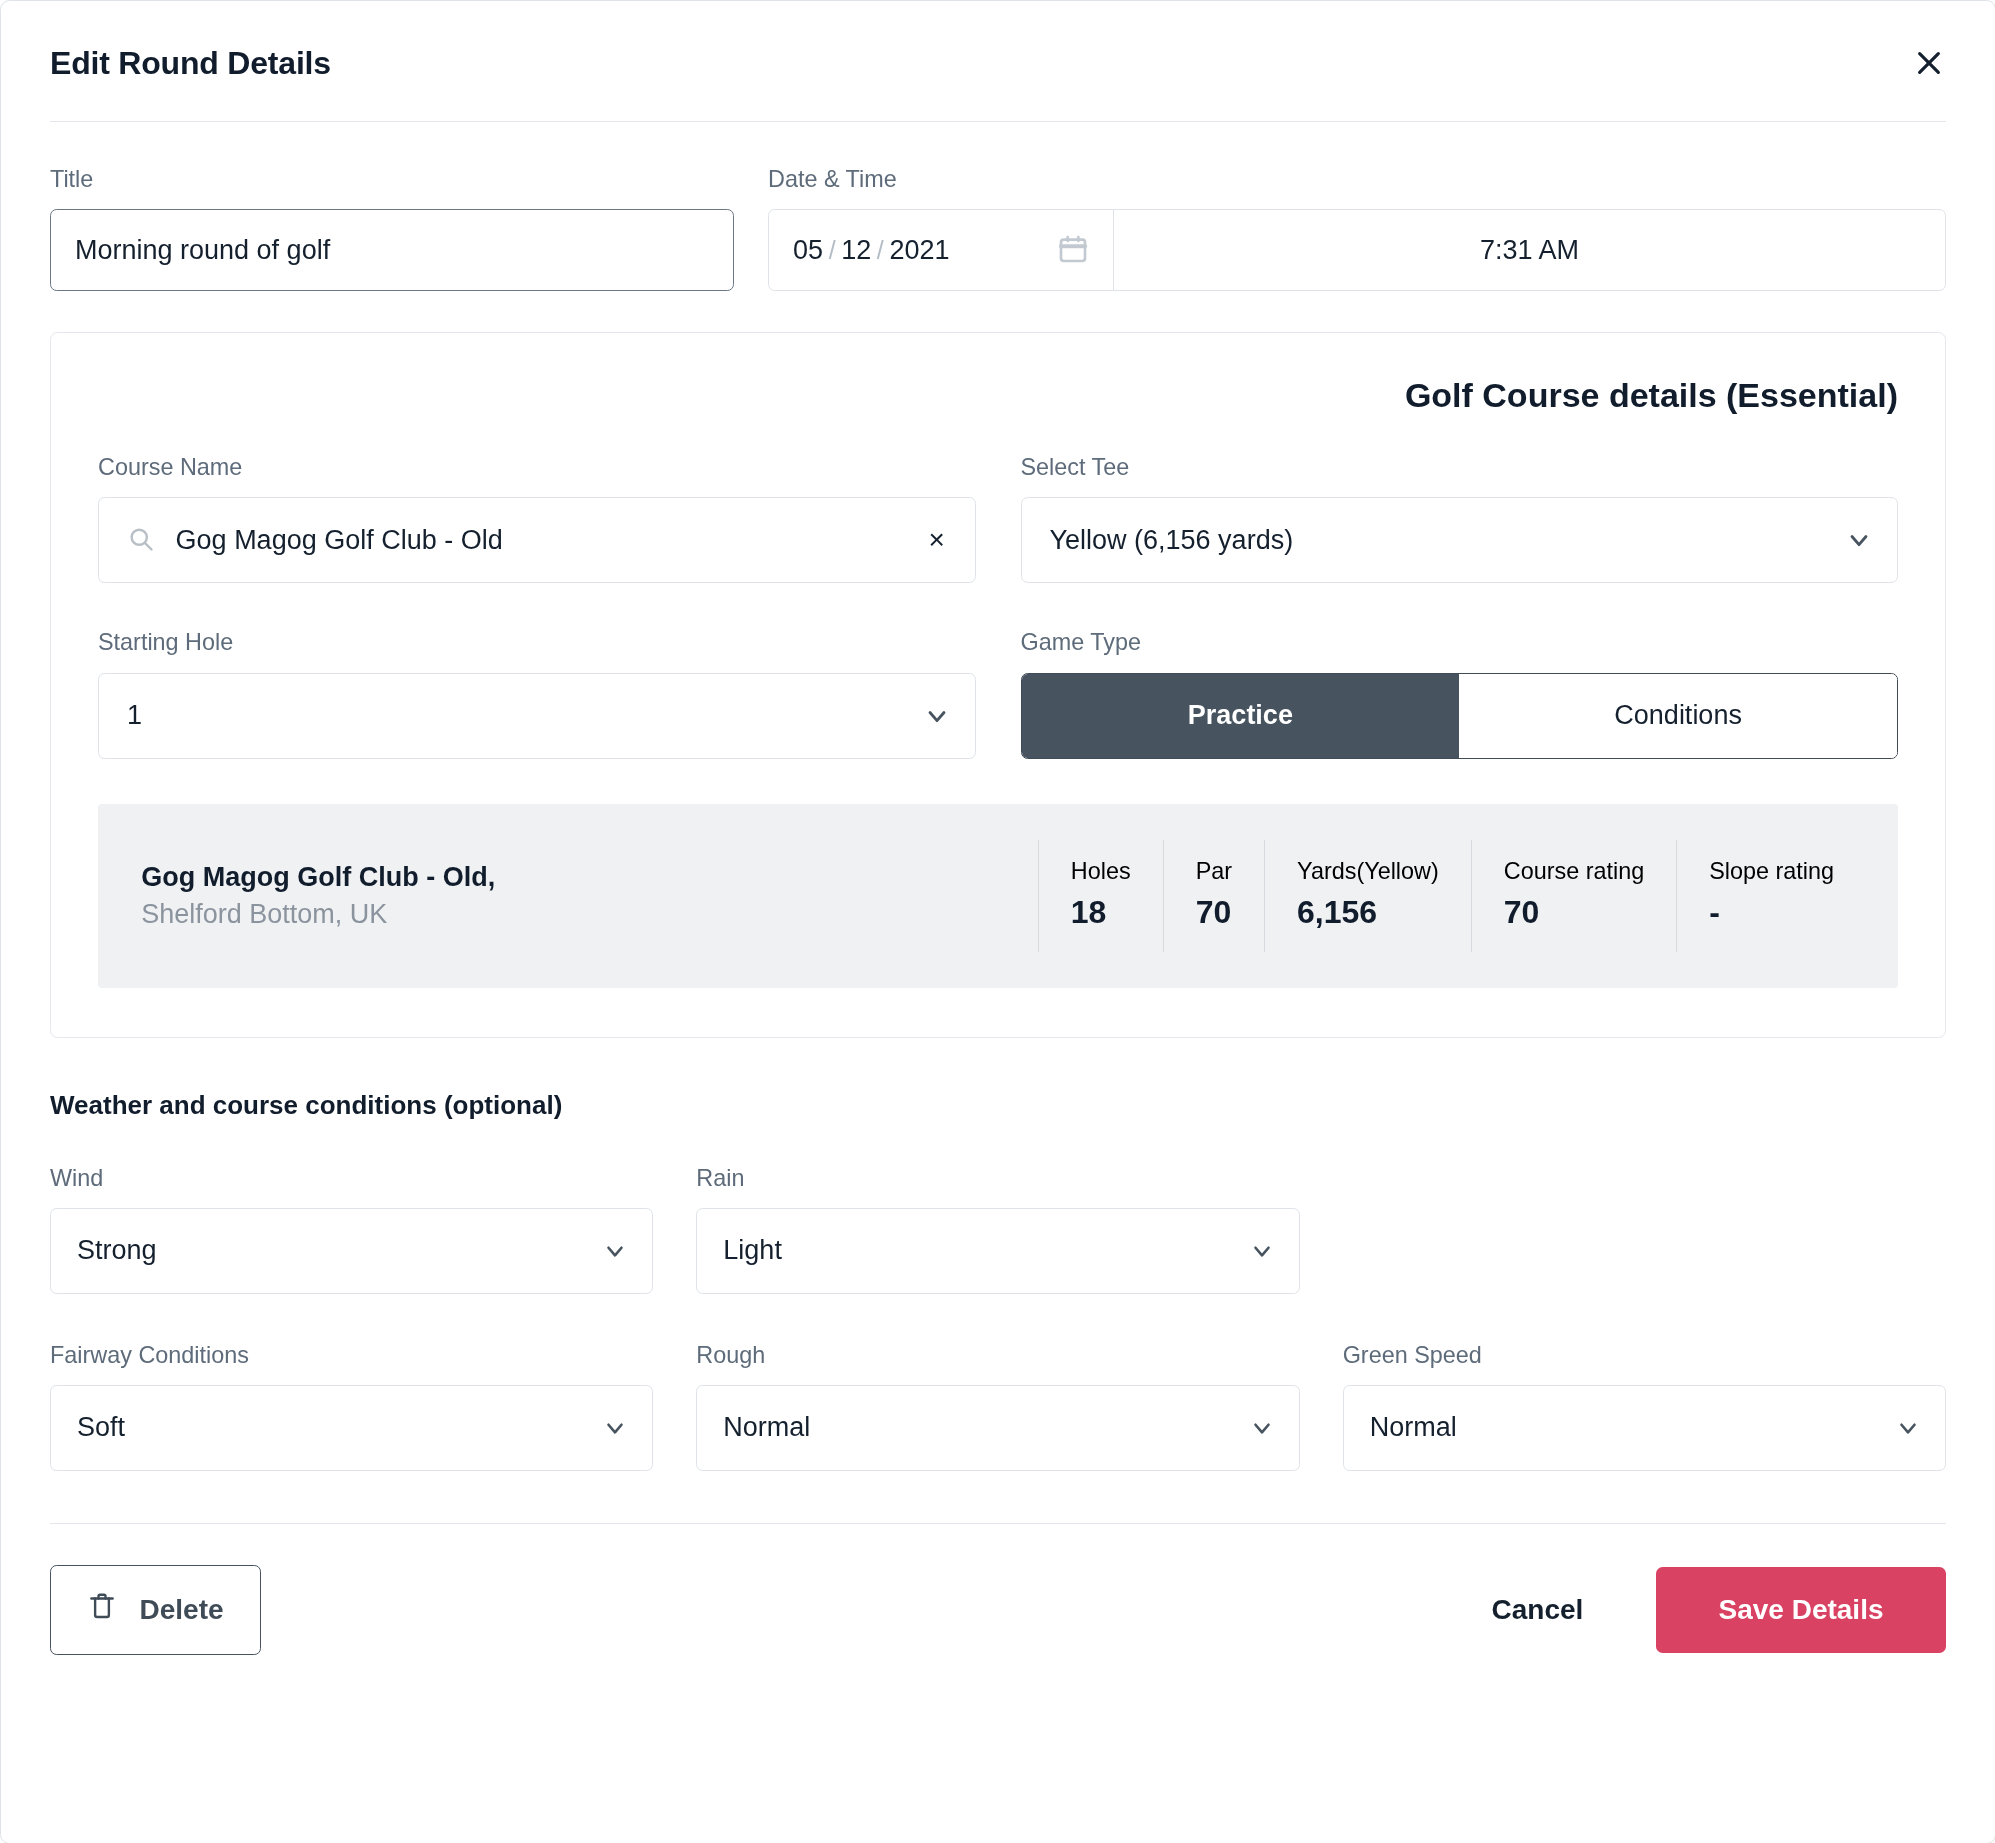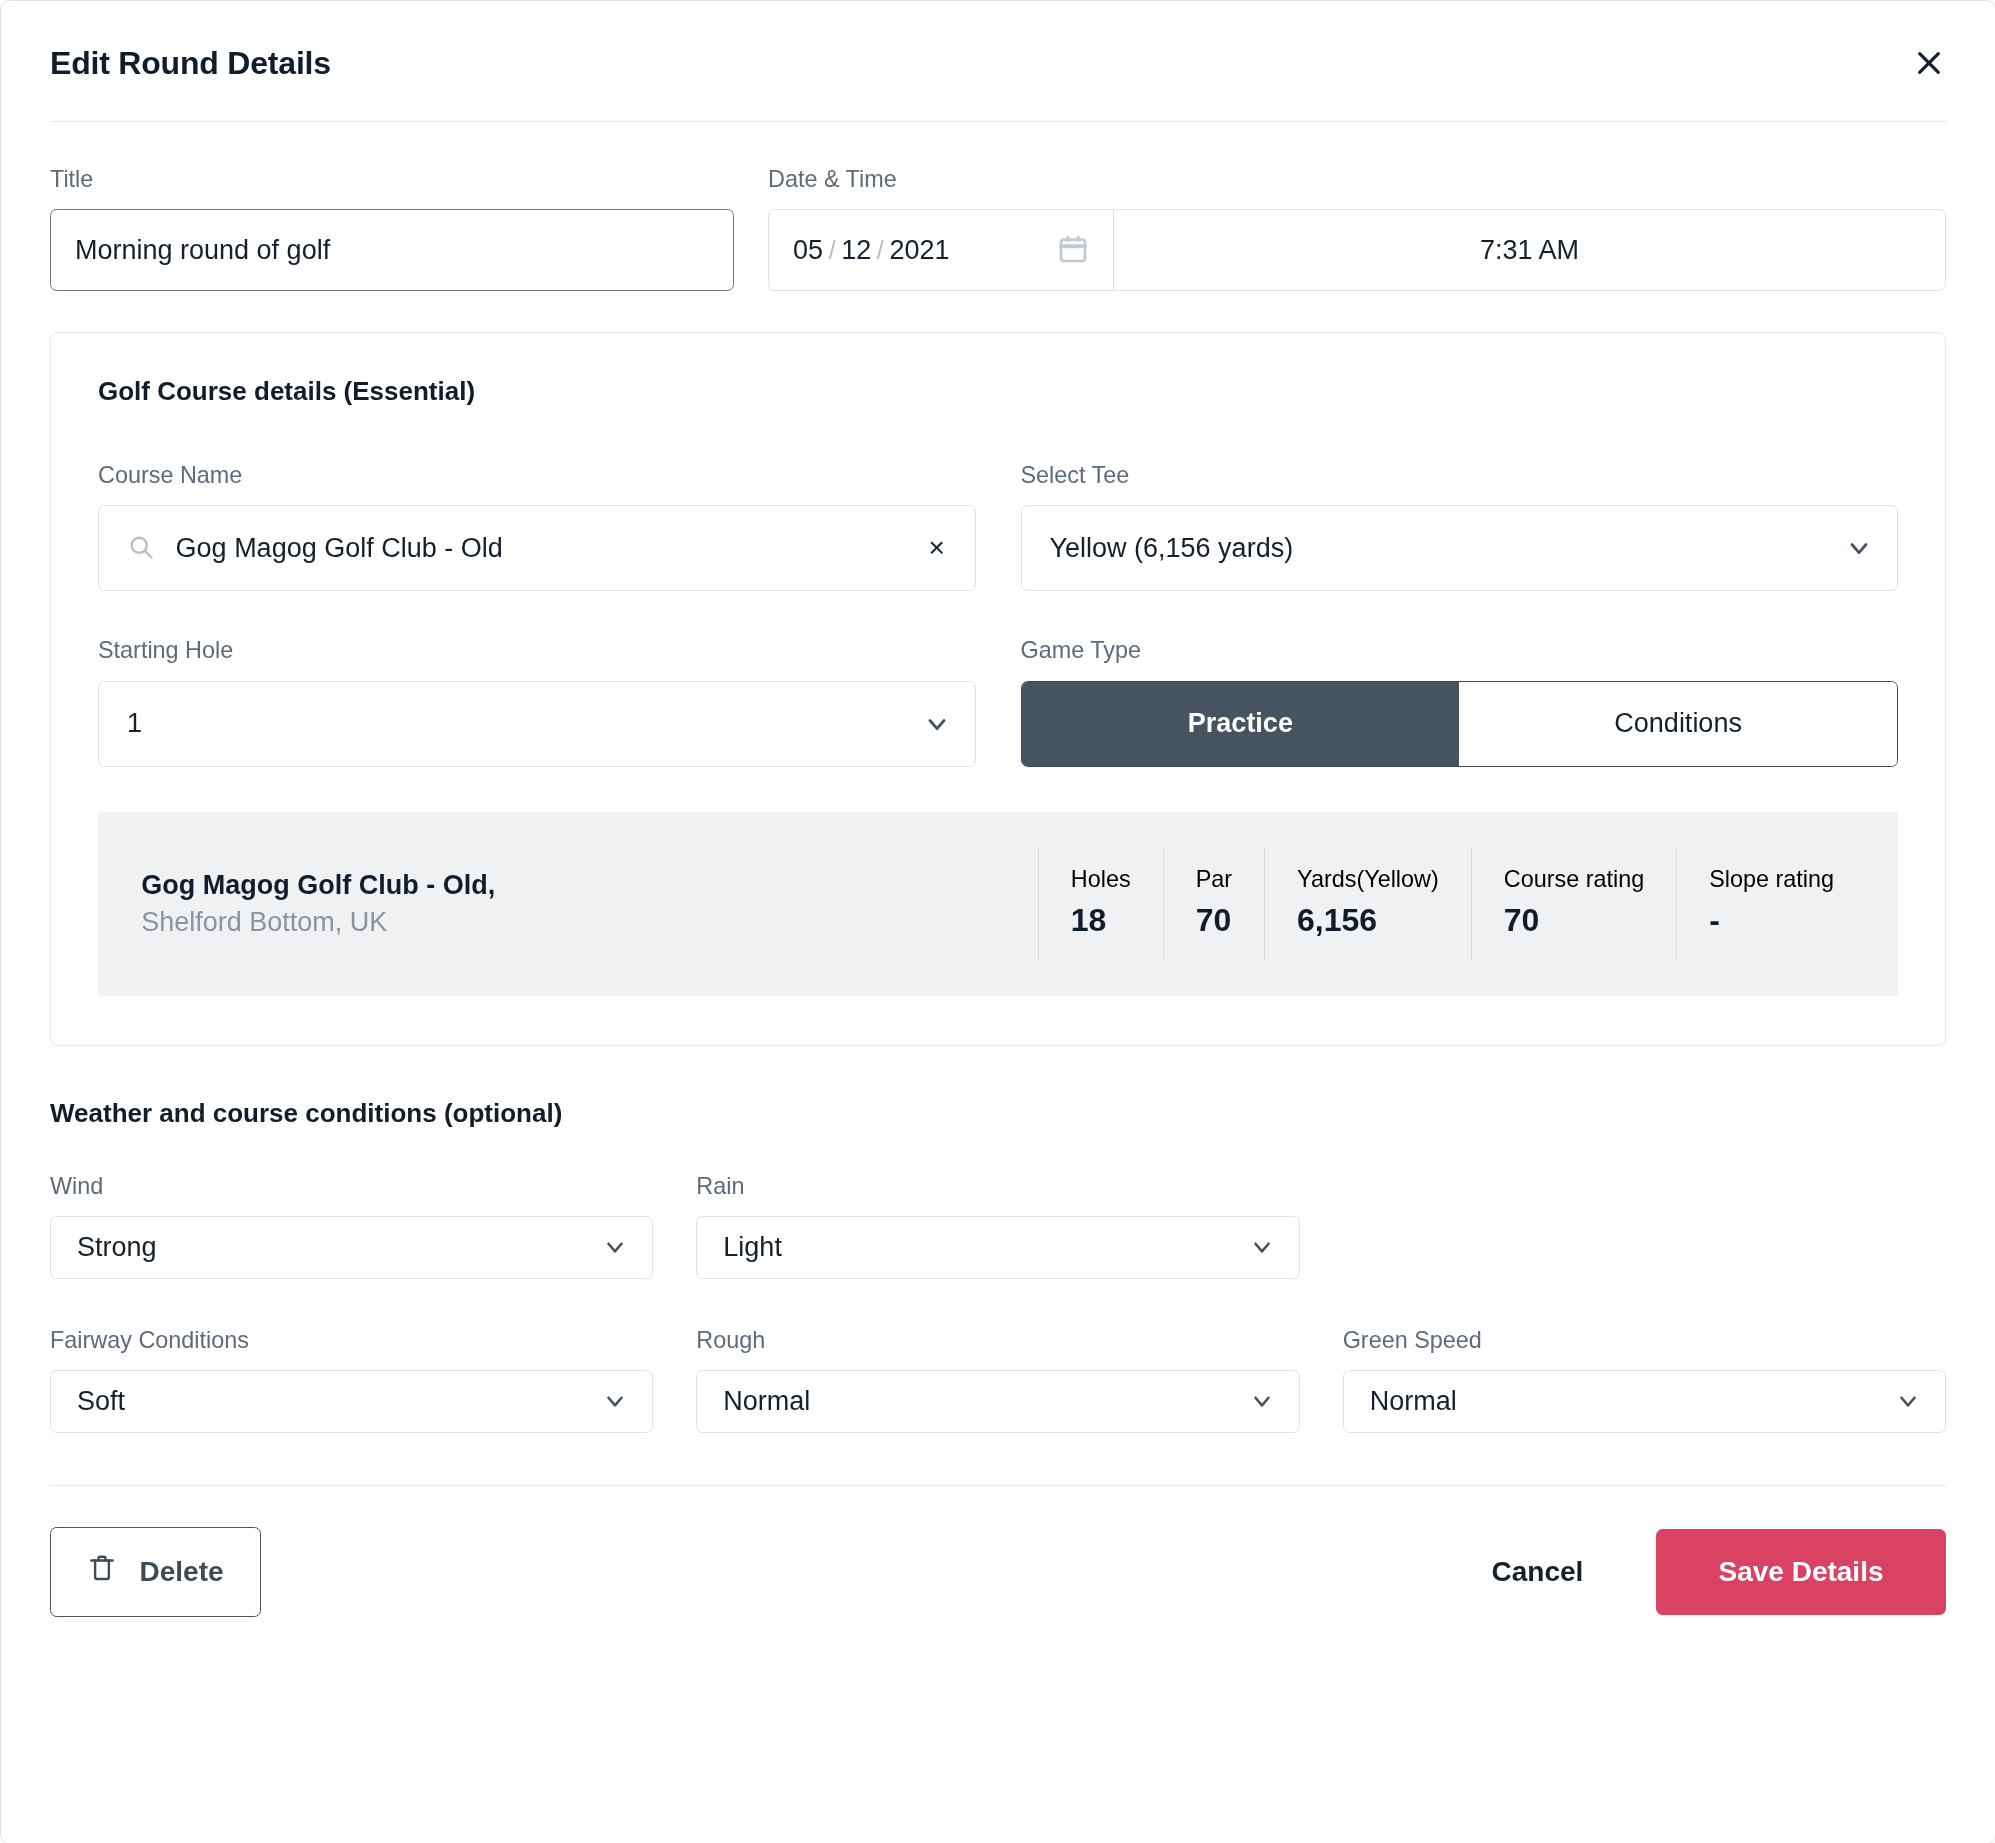--- a/index.html
+++ b/index.html
@@ -117,24 +117,25 @@
   }
 
   
   .course-card {
     margin-top: 41px;
     border: 0.9px solid #e4e7ec;
     border-radius: 7.5px;
     padding: 43px 47px 49px 47px;
   }
   .card-heading {
-    font-size: 26px;
+    font-size: 34px;
     font-weight: bold;
     color: #111d2c;
-    margin-bottom: 54px;
+    margin-bottom: 38px;
+    text-align: right;
   }
   .card-row {
     display: flex;
     gap: 45px;
   }
   .card-row + .card-row { margin-top: 45px; }
   .card-col { flex: 1 1 0; min-width: 0; }
 
   .search-box {
     height: 86px;
@@ -256,21 +257,21 @@
     margin-bottom: 43px;
   }
   .weather-row {
     display: flex;
     gap: 43px;
   }
   .weather-row + .weather-row { margin-top: 47px; }
   .weather-col { flex: 1 1 0; }
   .weather-col.spacer { visibility: hidden; }
   .small-select {
-    height: 63px;
+    height: 86px;
     border: 0.9px solid #dfe3e8;
     border-radius: 6.6px;
     background: #fff;
     display: flex;
     align-items: center;
     justify-content: space-between;
     padding: 0 24px 0 26px;
     font-size: 27px;
     color: #14202e;
     cursor: pointer;

